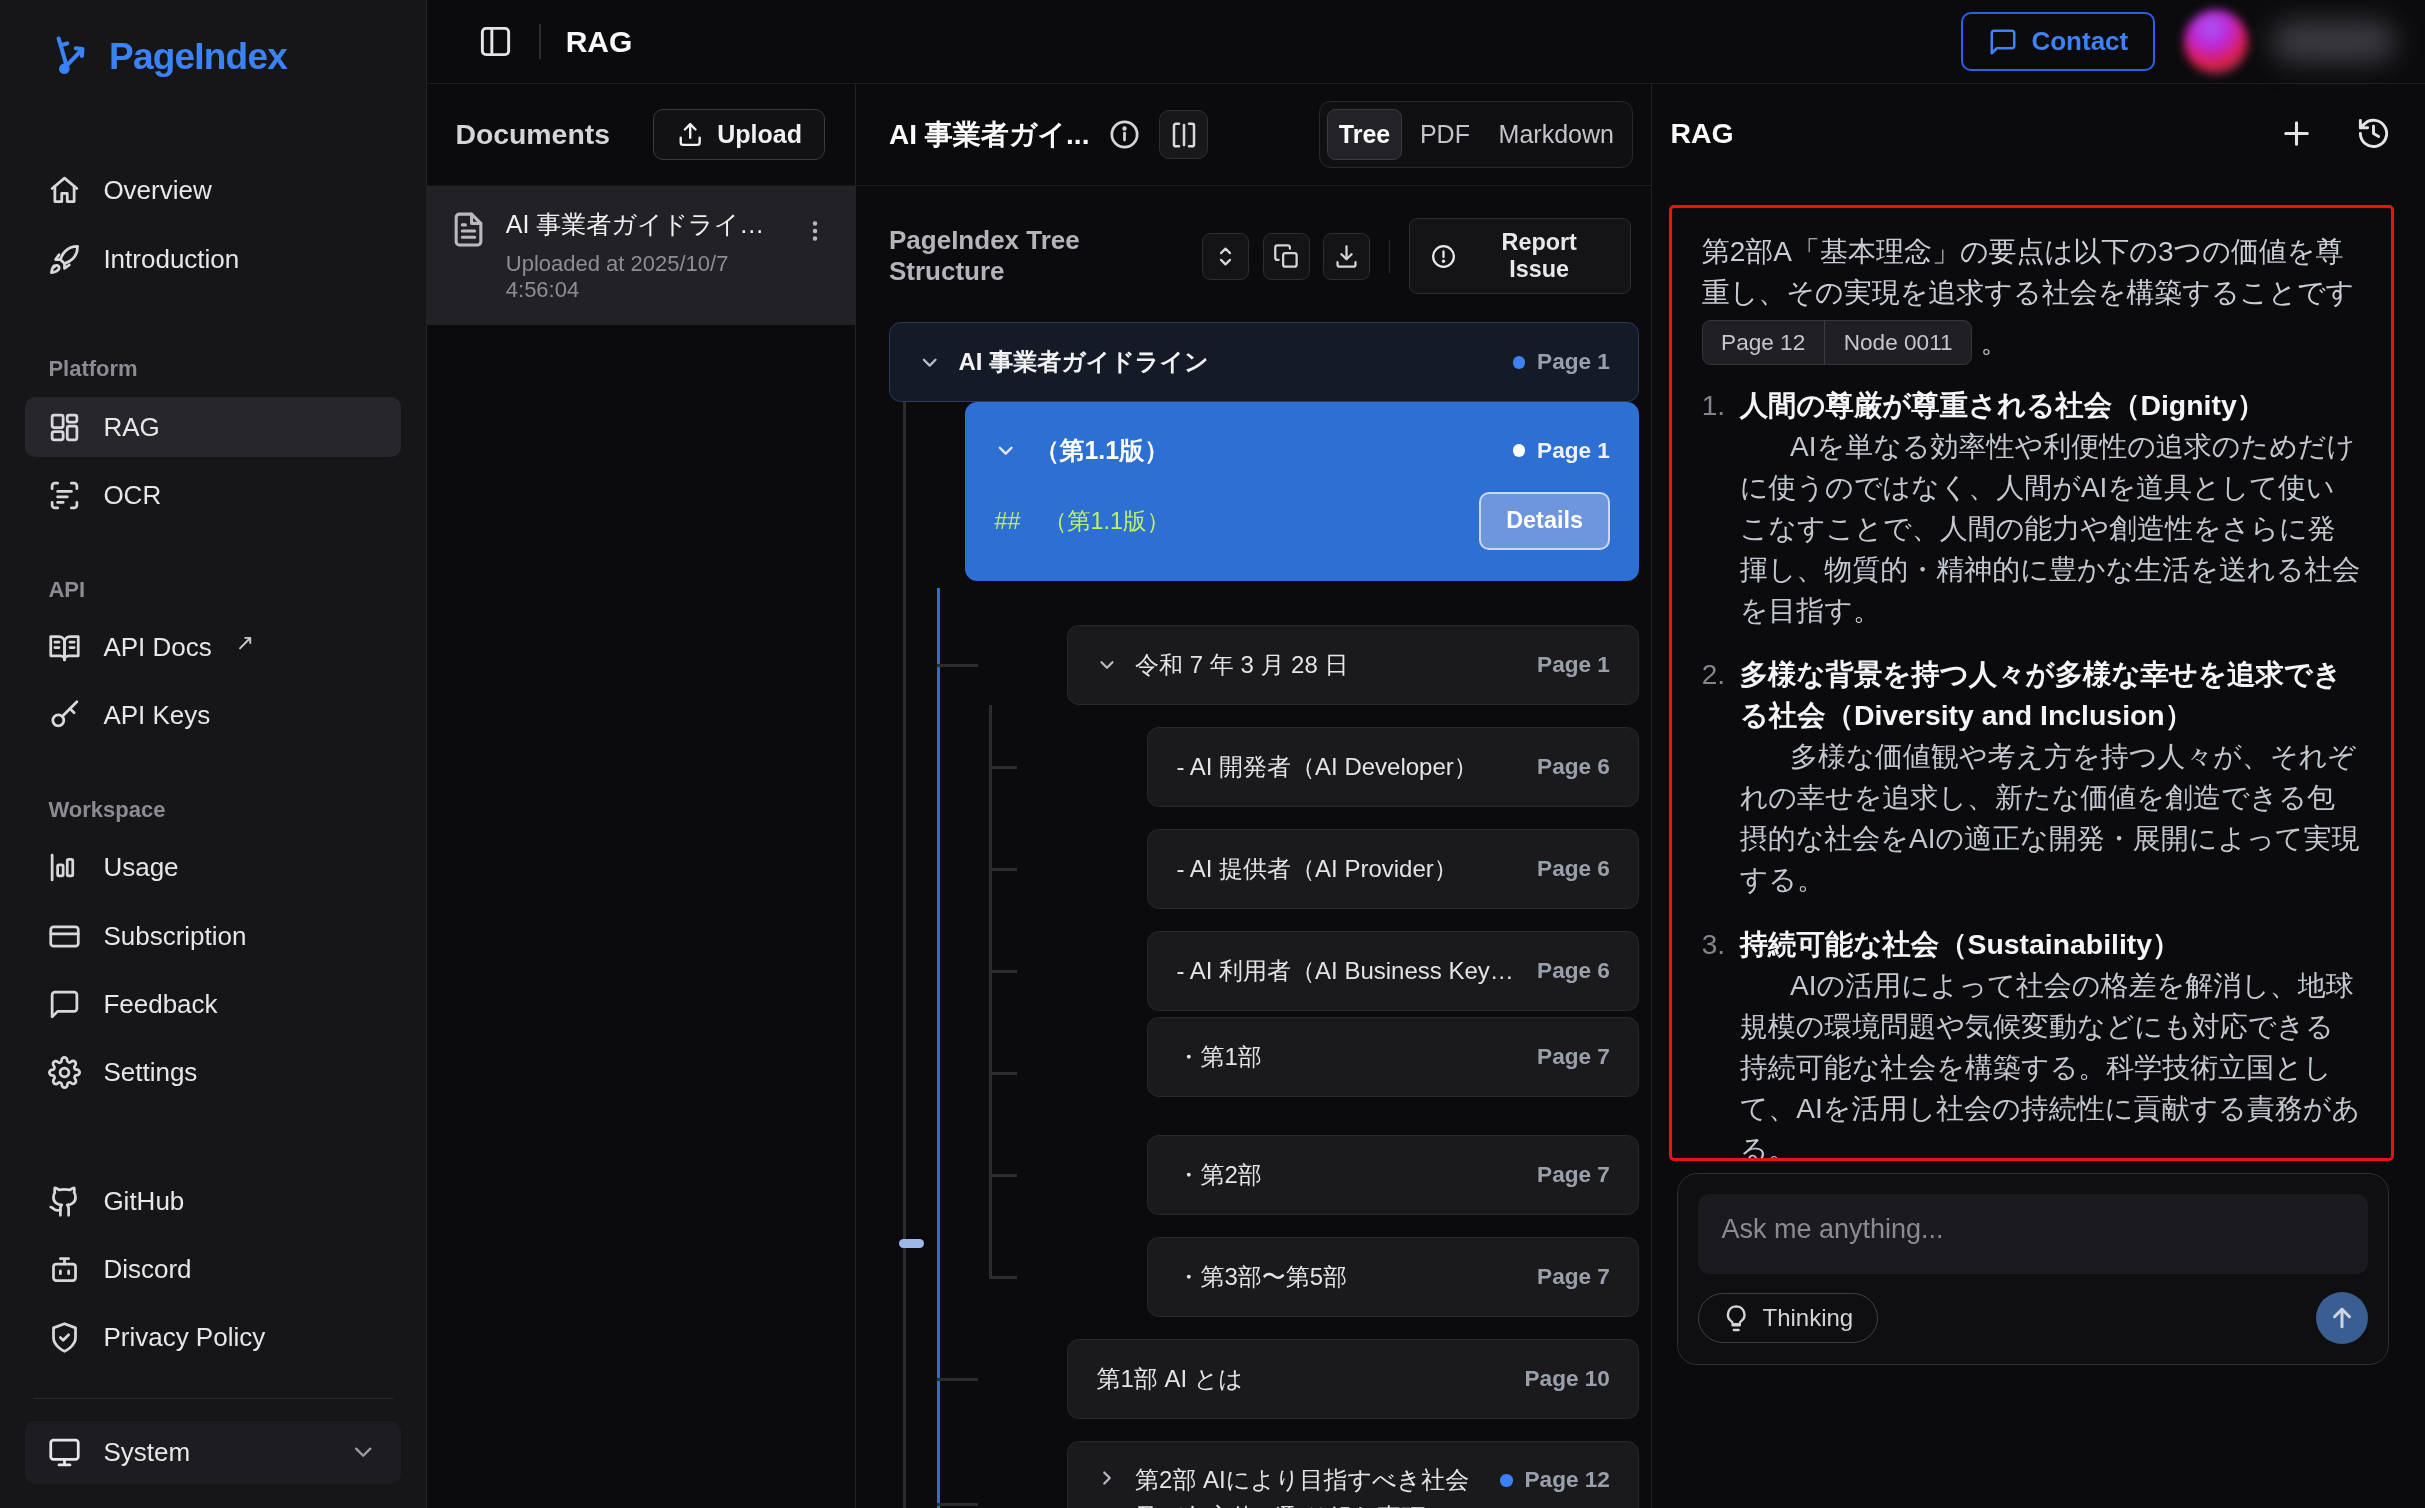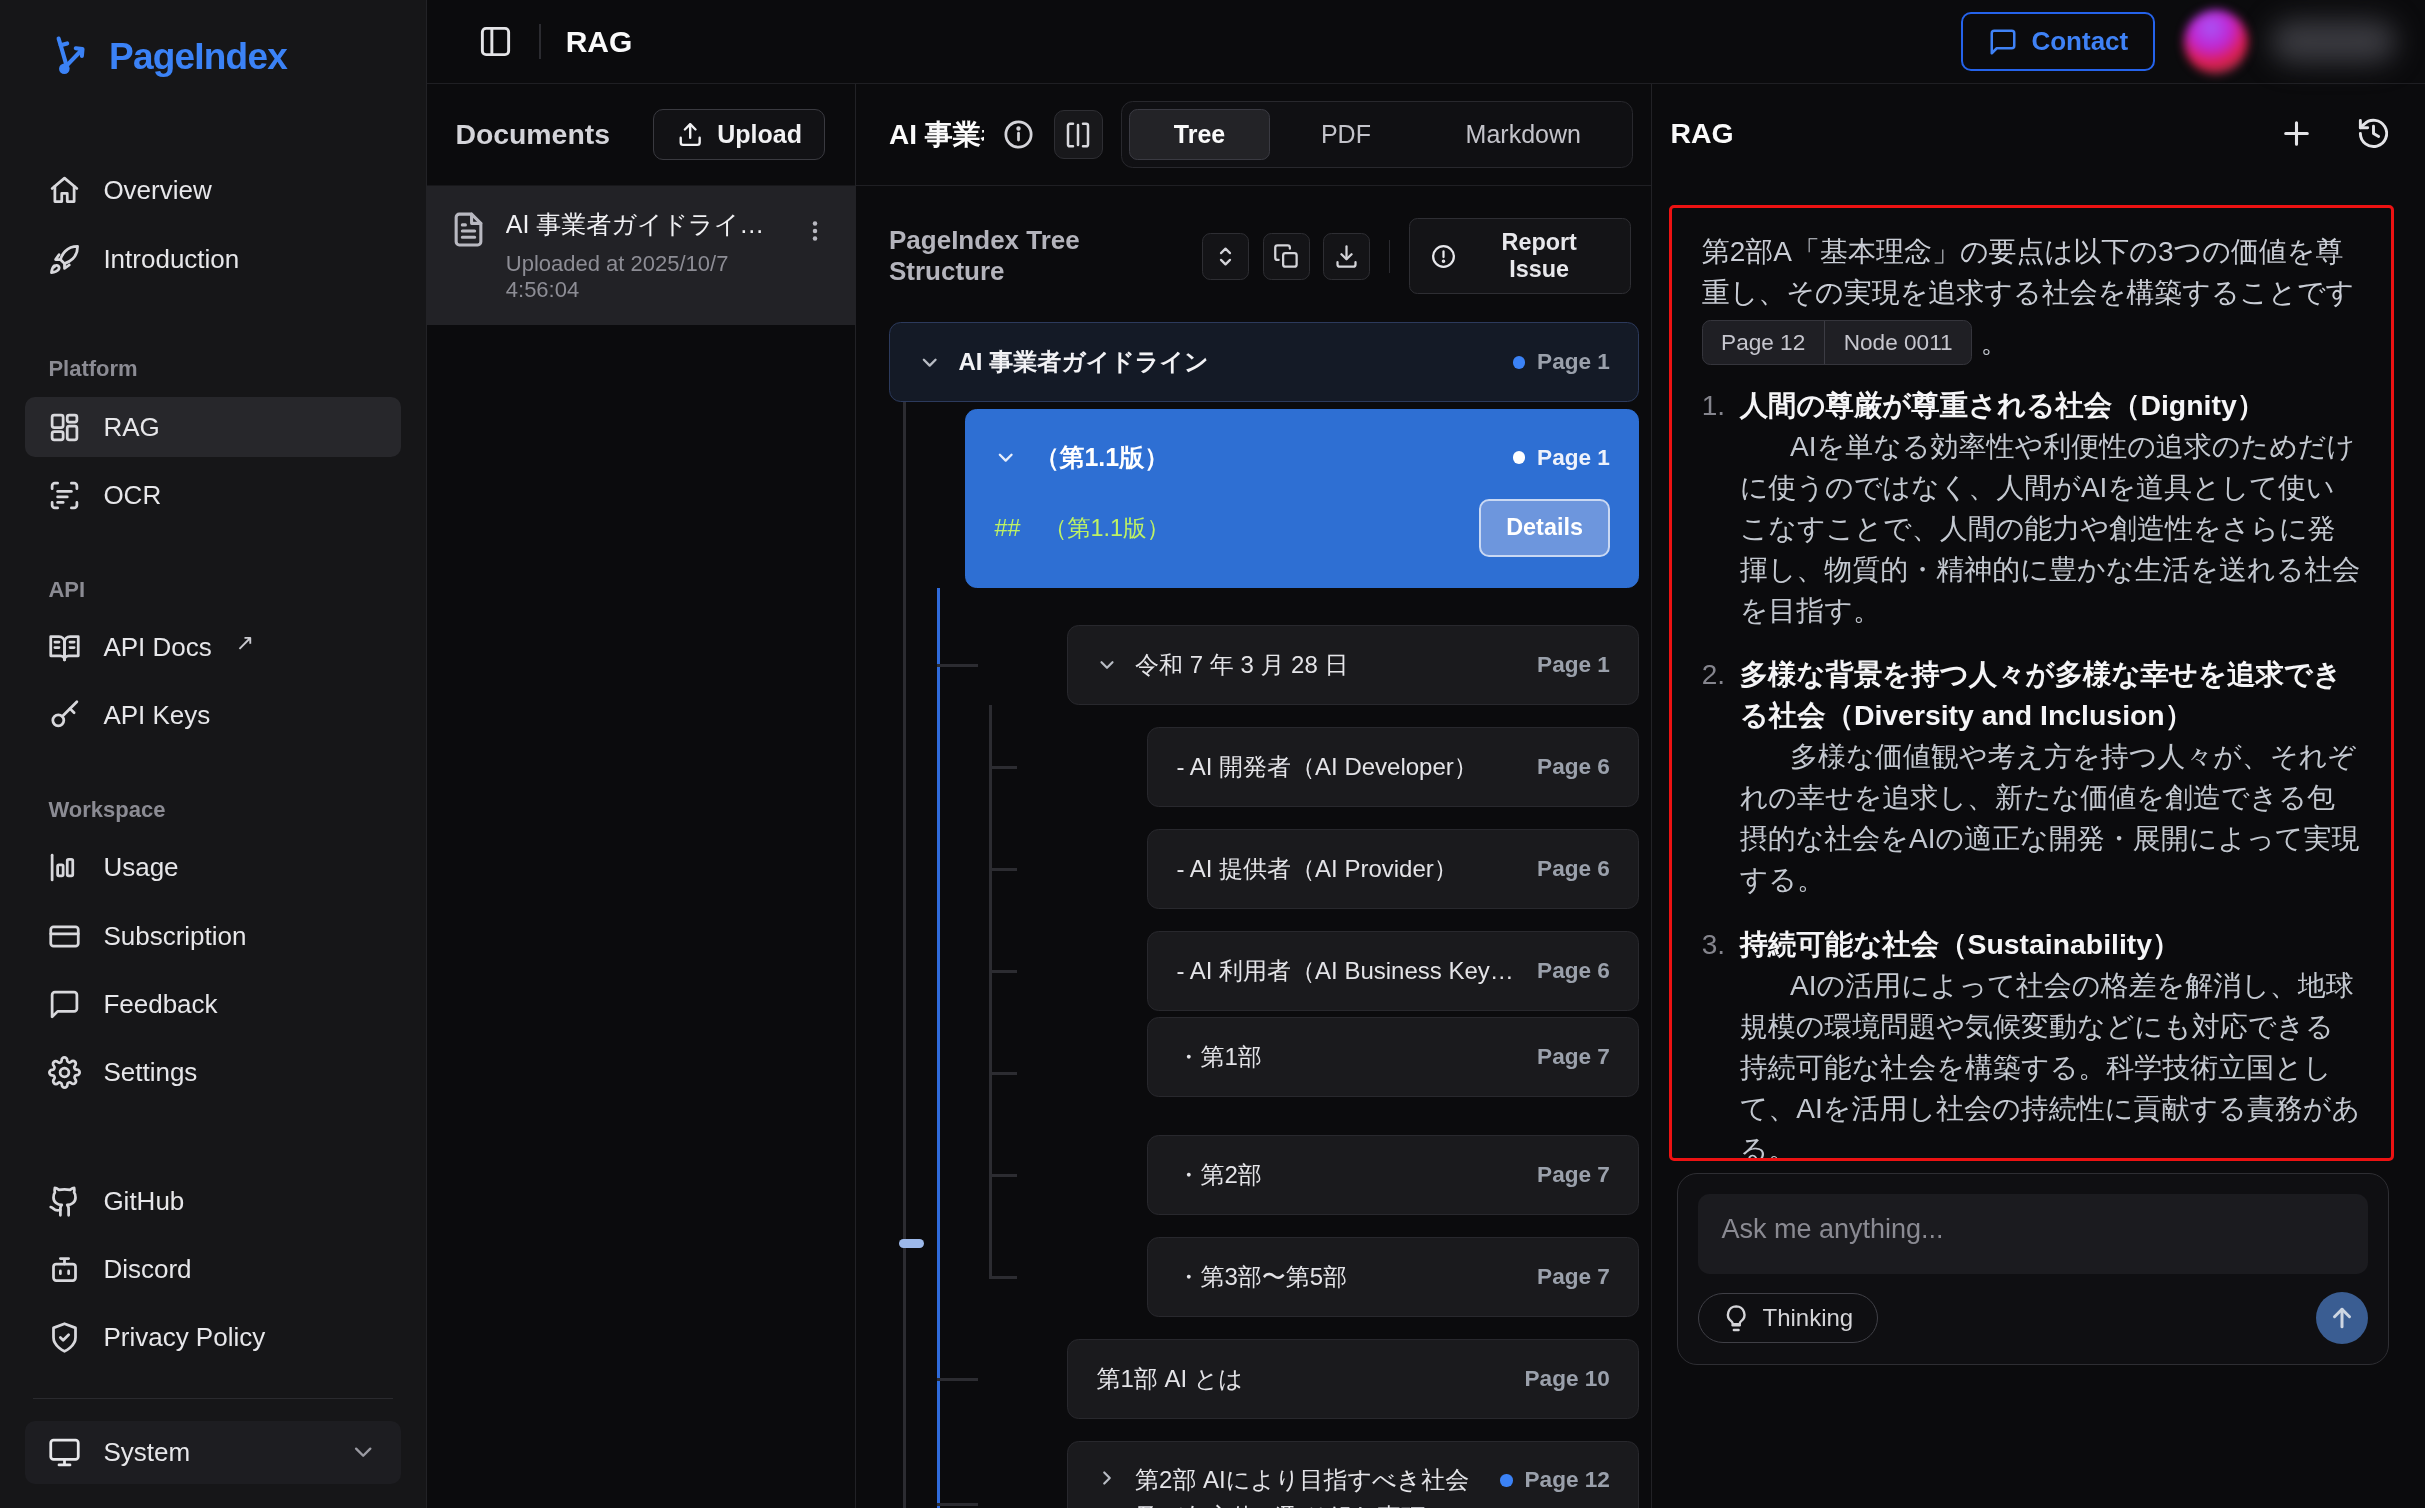--- a/index.html
+++ b/index.html
@@ -61,21 +61,21 @@
     flex-direction:column; flex-shrink:0; min-height:0; }
   .doc-header { height:102px; flex-shrink:0; display:flex; align-items:center; gap:18.4px;
     padding:0 18.4px 0 33px; border-bottom:0.8px solid #1f1f23; }
   .doc-header-title { font-size:28px; font-weight:700; color:#fafafa; max-width:217px; white-space:nowrap;
     overflow:hidden; }
   .info-ic { color:#d4d4d9; cursor:pointer; display:flex; }
   .split-btn { width:49px; height:49px; border:1.7px solid #2e2e33; background:#18181b; border-radius:10px;
     display:flex; align-items:center; justify-content:center; color:#d9d9de; cursor:pointer; flex-shrink:0; }
   .segmented { margin-left:auto; display:flex; align-items:center; gap:6.7px; background:#101013;
     border:1.7px solid #28282d; border-radius:11.7px; padding:6.7px; }
-  .seg-tab { padding:10px 44px; font-size:25px; color:#c3c3ca; border-radius:8.4px; cursor:pointer; white-space:nowrap; }
+  .seg-tab { padding:10px 11px; font-size:25px; color:#c3c3ca; border-radius:8.4px; cursor:pointer; white-space:nowrap; }
   .seg-tab.active { background:#232327; border:1.7px solid #3a3a42; color:#fafafa; font-weight:600; }
 
   .tree-toolbar { display:flex; align-items:center; margin:32px 20px 28.4px 33px; flex-shrink:0; }
   .tree-title { font-size:26px; font-weight:600; color:#b4b4bc; }
   .tt-right { margin-left:auto; display:flex; align-items:center; gap:13.4px; }
   .sq-btn { width:47px; height:47px; border:1.7px solid #2e2e33; background:#141417; border-radius:8.4px;
     display:flex; align-items:center; justify-content:center; color:#d4d4d9; cursor:pointer; }
   .tt-div { width:1.7px; height:33px; background:#2b2b30; margin:0 5px; }
   .report-btn { display:flex; align-items:center; gap:11.7px; border:1.7px solid #2e2e33; background:#141417;
     border-radius:8.4px; padding:10px 20px; font-size:23.4px; font-weight:600; color:#e8e8ec; cursor:pointer; }
@@ -470,21 +470,21 @@
                   <path d="M6 9l6 6 6-6"></path>
                 </svg>
               </span>
             <span class="tn-label">AI 事業者ガイドライン</span>
             <span class="tn-page">
                 <span class="dot"></span>
                 <span>Page 1</span>
               </span>
           </div>
 
-          <div class="tn sel l1" style="top:87px;">
+          <div class="tn sel l1" style="top:80px;">
             <div class="row">
               <span class="tn-chev">
                   <svg class="ic" width="23.4" height="23.4" viewBox="0 0 24 24" fill="none" stroke="currentColor" stroke-width="2.4" stroke-linecap="round" stroke-linejoin="round">
                     <path d="M6 9l6 6 6-6"></path>
                   </svg>
                 </span>
               <span class="tn-label">（第1.1版）</span>
               <span class="tn-page">
                   <span class="dot white"></span>
                   <span>Page 1</span>

